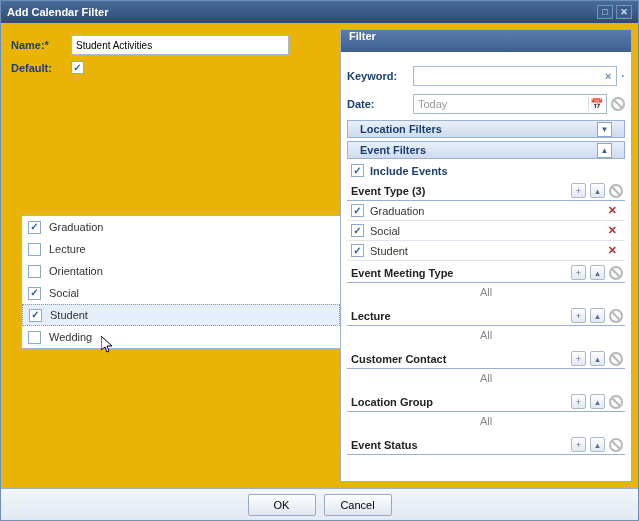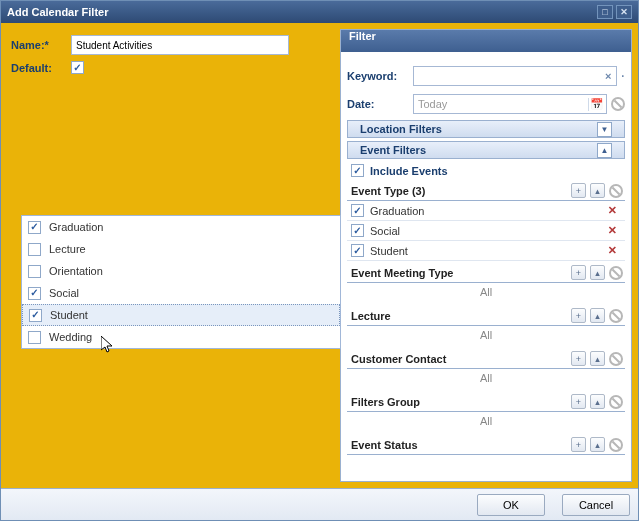--- a/index.html
+++ b/index.html
@@ -269,23 +269,23 @@
     color: #888;
     padding: 3px 4px 6px 4px;
     text-align: center;
   }
   .button-bar {
     height: 32px;
     border-top: 1px solid #9ab0cf;
     background: linear-gradient(to bottom, #f3f6fb, #e2e9f3);
     display: flex;
     align-items: center;
-    justify-content: flex-end;
+    justify-content: center;
     padding: 0 8px;
-    gap: 17px;
+    gap: 8px;
   }
   .btn {
     min-width: 68px;
     height: 22px;
     border: 1px solid #9aaac0;
     background: linear-gradient(to bottom, #fcfdfe, #e2e8f1);
     border-radius: 2px;
     cursor: pointer;
     font-family: inherit;
     font-size: 11px;
@@ -439,21 +439,21 @@
             <span class="sh-label">Customer Contact</span>
             <span class="tiny-btn">+</span>
             <span class="tiny-btn">▴</span>
             <span class="clear-circle"></span>
           </div>
           <div class="all-text">All</div>
         </div>
 
         <div class="subsection">
           <div class="subsection-header">
-            <span class="sh-label">Filters Group</span>
+            <span class="sh-label">Location Group</span>
             <span class="tiny-btn">+</span>
             <span class="tiny-btn">▴</span>
             <span class="clear-circle"></span>
           </div>
           <div class="all-text">All</div>
         </div>
 
         <div class="subsection">
           <div class="subsection-header">
             <span class="sh-label">Event Status</span>

